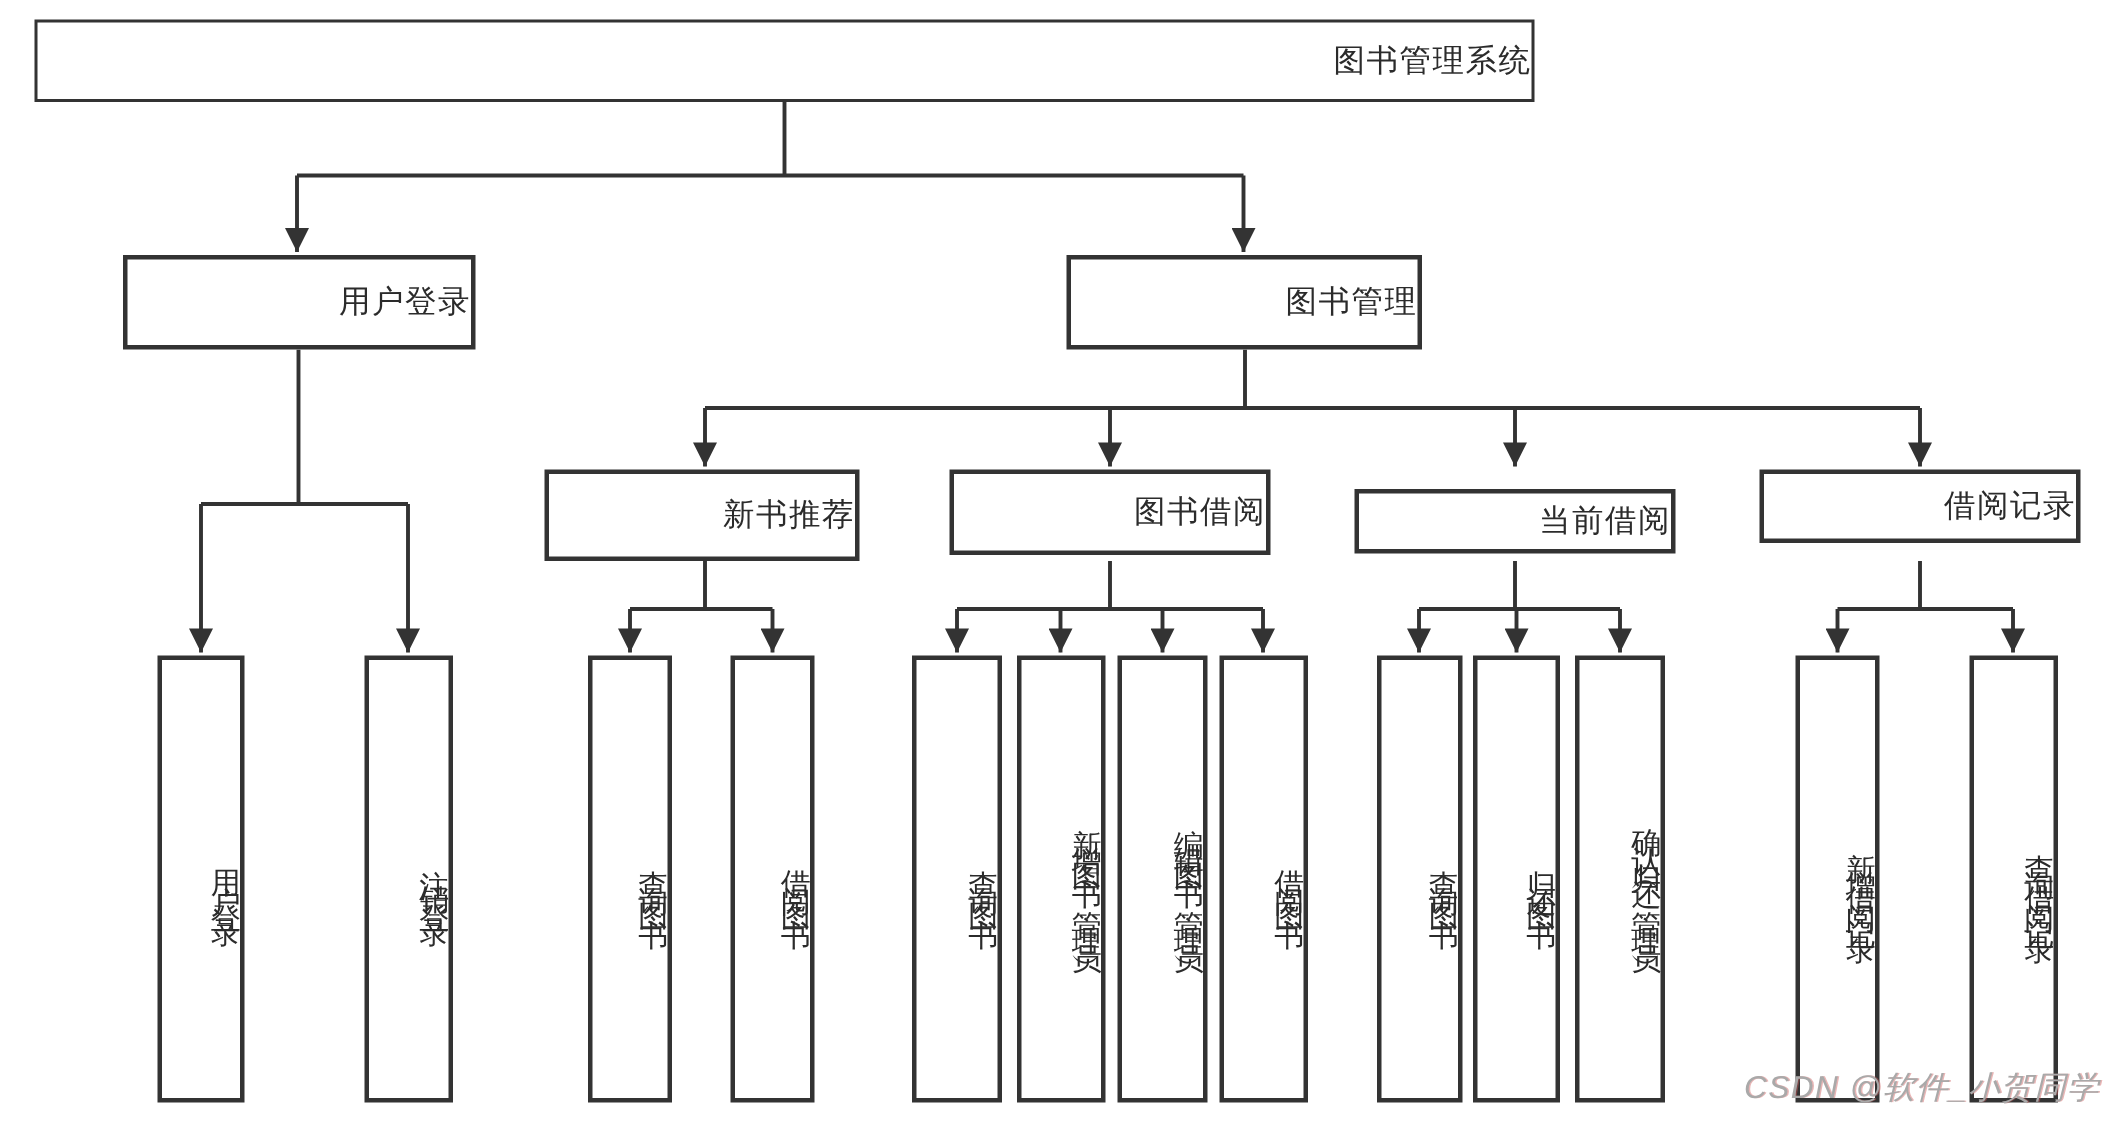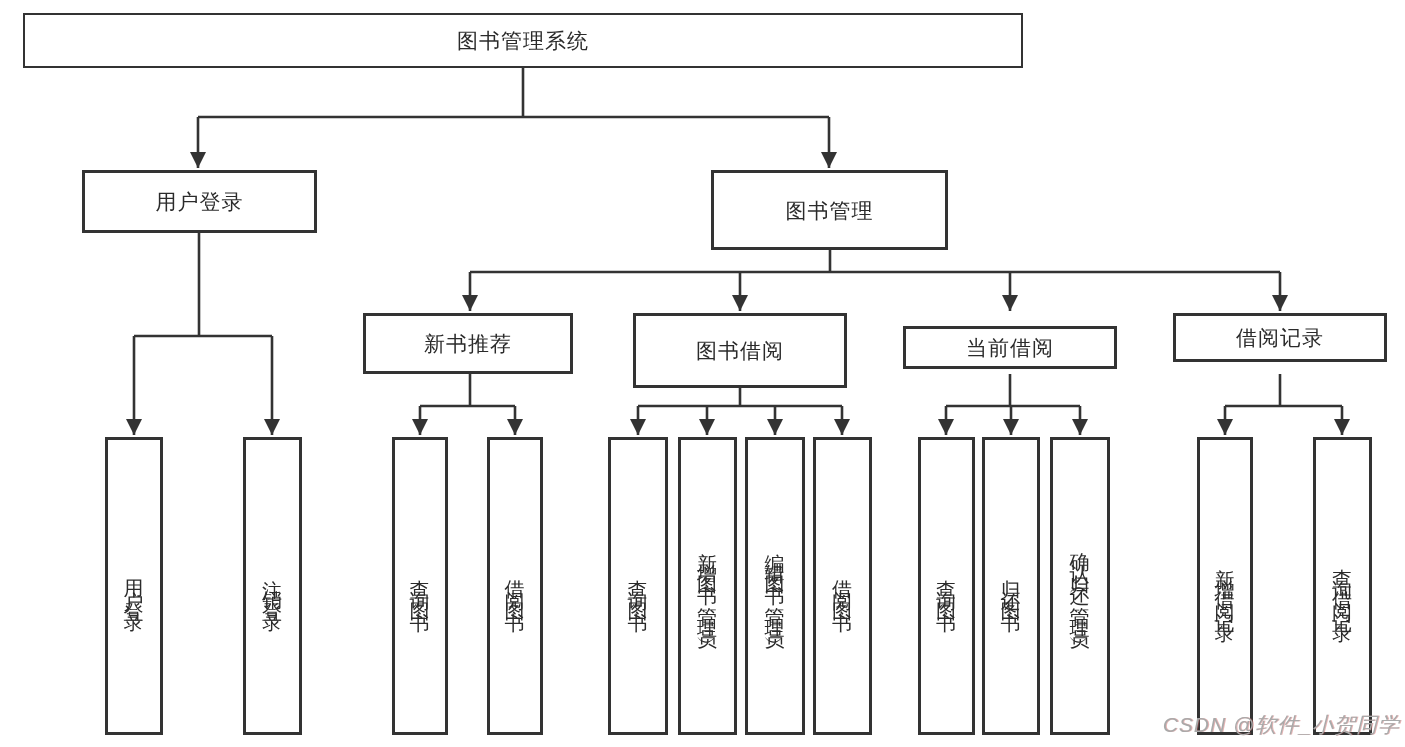--- a/index.html
+++ b/index.html
@@ -3,21 +3,21 @@
 <meta charset="utf-8">
 <style>
   html,body{margin:0;padding:0;background:#fff;}
   .stage{
     position:relative;width:1405px;height:747px;background:#fff;overflow:hidden;
     font-family:"Liberation Sans","DejaVu Sans",sans-serif;
   }
   .wires{position:absolute;left:0;top:0;width:1405px;height:747px;}
   .node{
     position:absolute;box-sizing:border-box;background:#fff;
-    border:3px solid #333;display:flex;align-items:center;justify-content:center;
+    border:3px solid #333;display:flex;align-items:center;justify-content:flex-end;
     color:#2b2b2b;
   }
   .root{border-width:2.5px;}
   .hbox{font-size:21px;letter-spacing:1px;}
   .vbox{font-size:20px;}
   .vbox .lbl{
     writing-mode:vertical-rl;text-orientation:mixed;
     letter-spacing:11px;line-height:1;white-space:nowrap;
   }
   .hbox .lbl{line-height:1;}
@@ -97,28 +97,28 @@
     </g>
   </svg>
 
   <div class="node hbox root" style="left:23px;top:13px;width:1000px;height:55px">
     <span class="lbl">图书管理系统</span>
   </div>
 
   <div class="node hbox" style="left:82px;top:170px;width:235px;height:63px">
     <span class="lbl">用户登录</span>
   </div>
-  <div class="node hbox" style="left:711px;top:170px;width:237px;height:80px">
+  <div class="node hbox" style="left:711px;top:170px;width:237px;height:63px">
     <span class="lbl">图书管理</span>
   </div>
 
   <div class="node hbox" style="left:363px;top:313px;width:210px;height:61px">
     <span class="lbl">新书推荐</span>
   </div>
-  <div class="node hbox" style="left:633px;top:313px;width:214px;height:75px">
+  <div class="node hbox" style="left:633px;top:313px;width:214px;height:57px">
     <span class="lbl">图书借阅</span>
   </div>
   <div class="node hbox" style="left:903px;top:326px;width:214px;height:43px">
     <span class="lbl">当前借阅</span>
   </div>
   <div class="node hbox" style="left:1173px;top:313px;width:214px;height:49px">
     <span class="lbl">借阅记录</span>
   </div>
 
   <div class="node vbox" style="left:105px;top:437px;width:58px;height:298px">

